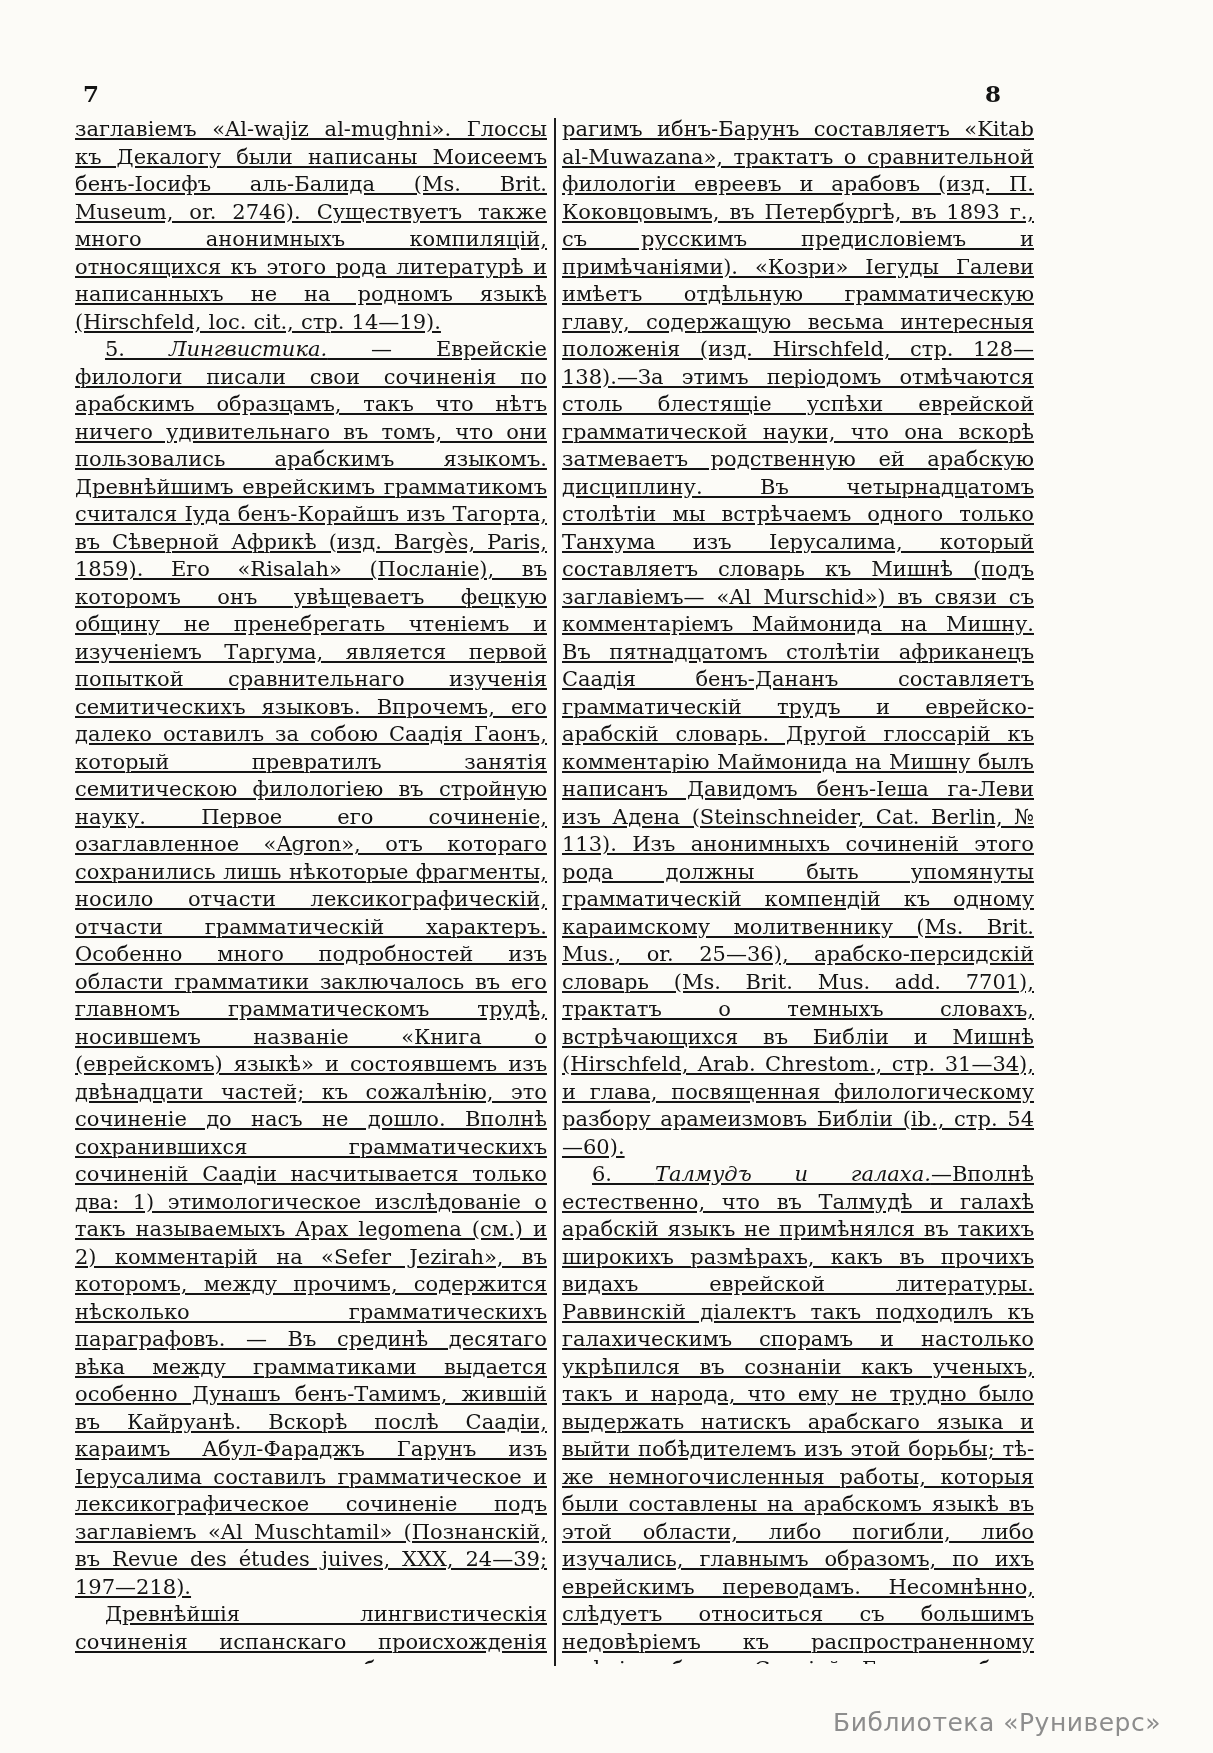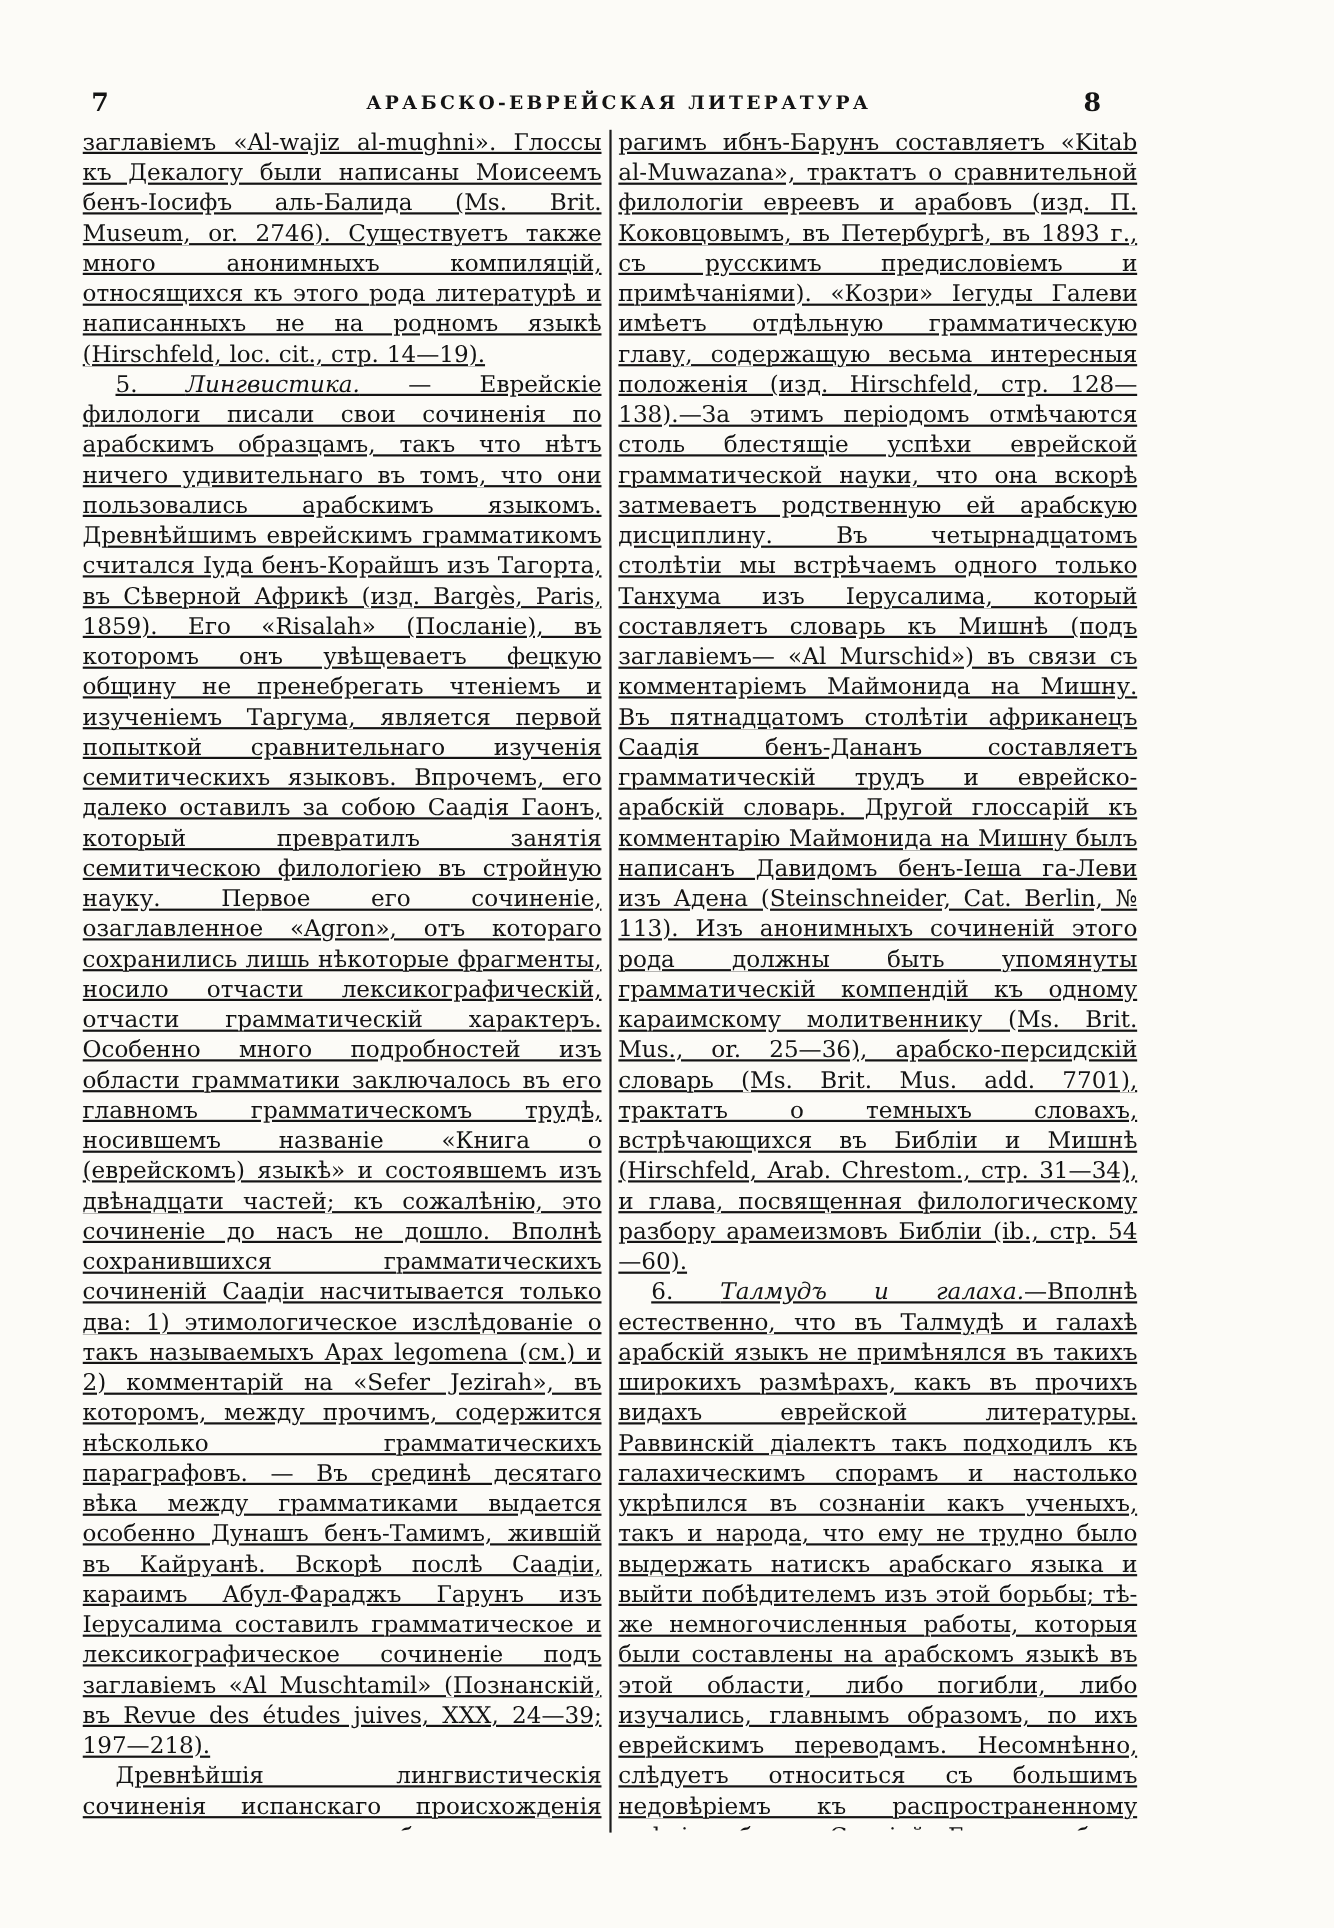--- a/index.html
+++ b/index.html
@@ -53,35 +53,35 @@
     font-size:25px; color:#8d8d8d; letter-spacing:0.5px;
   }
 </style>
 </head>
 <body>
 
 <div class="page">
 
   <div class="hdr">
     <span class="pn pn-left">7</span>
-    <h1 class="running-title">Арабско-еврейская литература</h1>
     <span class="pn pn-right">8</span>
   </div>
 
   <div class="textblock">
 
     <section class="col">
       <p><span>заглавіемъ «Al-wajiz al-mughni». Глоссы къ Декалогу были написаны Моисеемъ бенъ-Іосифъ аль-Балида (Ms. Brit. Museum, or. 2746). Существуетъ также много анонимныхъ компиляцій, относящихся къ этого рода литературѣ и написанныхъ не на родномъ языкѣ (Hirschfeld, loc. cit., стр. 14—19).</span></p>
       <p class="ind"><span>5. </span><i>Лингвистика.</i><span> — Еврейскіе филологи писали свои сочиненія по арабскимъ образцамъ, такъ что нѣтъ ничего удивительнаго въ томъ, что они пользовались арабскимъ языкомъ. Древнѣйшимъ еврейскимъ грамматикомъ считался Іуда бенъ-Корайшъ изъ Тагорта, въ Сѣверной Африкѣ (изд. Bargès, Paris, 1859). Его «Risalah» (Посланіе), въ которомъ онъ увѣщеваетъ фецкую общину не пренебрегать чтеніемъ и изученіемъ Таргума, является первой попыткой сравнительнаго изученія семитическихъ языковъ. Впрочемъ, его далеко оставилъ за собою Саадія Гаонъ, который превратилъ занятія семитическою филологіею въ стройную науку. Первое его сочиненіе, озаглавленное «Agron», отъ котораго сохранились лишь нѣкоторые фрагменты, носило отчасти лексикографическій, отчасти грамматическій характеръ. Особенно много подробностей изъ области грамматики заключалось въ его главномъ грамматическомъ трудѣ, носившемъ названіе «Книга о (еврейскомъ) языкѣ» и состоявшемъ изъ двѣнадцати частей; къ сожалѣнію, это сочиненіе до насъ не дошло. Вполнѣ сохранившихся грамматическихъ сочиненій Саадіи насчитывается только два: 1) этимологическое изслѣдованіе о такъ называемыхъ Apax legomena (см.) и 2) комментарій на «Sefer Jezirah», въ которомъ, между прочимъ, содержится нѣсколько грамматическихъ параграфовъ. — Въ срединѣ десятаго вѣка между грамматиками выдается особенно Дунашъ бенъ-Тамимъ, жившій въ Кайруанѣ. Вскорѣ послѣ Саадіи, караимъ Абул-Фараджъ Гарунъ изъ Іерусалима составилъ грамматическое и лексикографическое сочиненіе подъ заглавіемъ «Al Muschtamil» (Познанскій, въ Revue des études juives, XXX, 24—39; 197—218).</span></p>
       <p class="ind"><span>Древнѣйшія лингвистическія сочиненія испанскаго происхожденія написаны не на арабскомъ, а на еврейскомъ языкѣ; но до Іегуды Хаюджа (изъ Феца) они особеннаго научнаго значенія не имѣли. Только съ XI вѣка начинается постепенный расцвѣтъ этой литературы. Послѣдователемъ Хаюджа былъ Абул-Валидъ Мерванъ (Іона) ибнъ-Джанахъ, сочиненія котораго въ этой области носили уже болѣе научный характеръ. Абул-Валидъ не только критиковалъ и дополнялъ Хаюджа, но и писалъ самостоятельныя грамматическія сочиненія, выдающіяся по своему значенію, а также составилъ словарь («Книга еврейскихъ путей», издана A. Neubauer'омъ, Оксфордъ, 1875; еврейская версія издана Бахеромъ въ Берлинѣ, въ 1894 г.). Іуда бенъ-Баламъ написалъ спеціальное изслѣдованіе объ акцентахъ первыхъ трехъ книгъ Агіографовъ, объ омонимахъ («Kitab al-Tajnis») и нѣсколько небольшихъ трактатовъ грамматическаго и лексикографическаго характера. Особенно большимъ значеніемъ въ качествѣ библейскаго комментатора и грамматика пользовался Моисей Гикатилія, который написалъ спеціальный трудъ «О мужскомъ и женскомъ родѣ»; это сочиненіе, впрочемъ, утеряно. Къ тому-же столѣтію относится также Исаакъ бенъ-Яшушъ, авторъ грамматическаго сочиненія о «Флексіяхъ» («Kitab al Tasarif»). Въ двѣнадцатомъ вѣкѣ лингвистика дѣлаетъ дальнѣйшіе успѣхи. Абу Иб-</span></p>
     </section>
 
     <div class="divider"></div>
 
     <section class="col">
       <p><span>рагимъ ибнъ-Барунъ составляетъ «Kitab al-Muwazana», трактатъ о сравнительной филологіи евреевъ и арабовъ (изд. П. Коковцовымъ, въ Петербургѣ, въ 1893 г., съ русскимъ предисловіемъ и примѣчаніями). «Козри» Іегуды Галеви имѣетъ отдѣльную грамматическую главу, содержащую весьма интересныя положенія (изд. Hirschfeld, стр. 128—138).—За этимъ періодомъ отмѣчаются столь блестящіе успѣхи еврейской грамматической науки, что она вскорѣ затмеваетъ родственную ей арабскую дисциплину. Въ четырнадцатомъ столѣтіи мы встрѣчаемъ одного только Танхума изъ Іерусалима, который составляетъ словарь къ Мишнѣ (подъ заглавіемъ— «Al Murschid») въ связи съ комментаріемъ Маймонида на Мишну. Въ пятнадцатомъ столѣтіи африканецъ Саадія бенъ-Дананъ составляетъ грамматическій трудъ и еврейско-арабскій словарь. Другой глоссарій къ комментарію Маймонида на Мишну былъ написанъ Давидомъ бенъ-Іеша га-Леви изъ Адена (Steinschneider, Cat. Berlin, № 113). Изъ анонимныхъ сочиненій этого рода должны быть упомянуты грамматическій компендій къ одному караимскому молитвеннику (Ms. Brit. Mus., or. 25—36), арабско-персидскій словарь (Ms. Brit. Mus. add. 7701), трактатъ о темныхъ словахъ, встрѣчающихся въ Библіи и Мишнѣ (Hirschfeld, Arab. Chrestom., стр. 31—34), и глава, посвященная филологическому разбору арамеизмовъ Библіи (ib., стр. 54—60).</span></p>
       <p class="ind"><span>6. </span><i>Талмудъ и галаха.</i><span>—Вполнѣ естественно, что въ Талмудѣ и галахѣ арабскій языкъ не примѣнялся въ такихъ широкихъ размѣрахъ, какъ въ прочихъ видахъ еврейской литературы. Раввинскій діалектъ такъ подходилъ къ галахическимъ спорамъ и настолько укрѣпился въ сознаніи какъ ученыхъ, такъ и народа, что ему не трудно было выдержать натискъ арабскаго языка и выйти побѣдителемъ изъ этой борьбы; тѣ-же немногочисленныя работы, которыя были составлены на арабскомъ языкѣ въ этой области, либо погибли, либо изучались, главнымъ образомъ, по ихъ еврейскимъ переводамъ. Несомнѣнно, слѣдуетъ относиться съ большимъ недовѣріемъ къ распространенному мнѣнію, будто Саадіей Гаономъ былъ сдѣланъ переводъ Мишны на арабскій зыкъ, такъ какъ небольшая и вскользъ объ этомъ брошенная замѣтка Петахіи изъ Регенсбурга слишкомъ недостаточна для того, чтобы изъ нея вывести столь опредѣленное заключеніе. Однако слѣдуетъ отмѣтить, что нѣкоторые изъ респонсовъ, написанныхъ имъ по-арабски, сохранились. Переводъ Мишны, сдѣланный испанскимъ современникомъ Саадіи, Іосифомъ бенъ-Аби Тауромъ, былъ вызванъ не столько потребностью самихъ евреевъ, сколько волею одного правителя-библіофила. Поэтому нѣтъ ничего удивительнаго въ томъ, что книга могла погибнуть, такъ какъ, вѣроятно, больше одной копіи этого перевода никогда и не существовало.—На арабскомъ языкѣ писали респонсы Іосифъ бенъ-Авраамъ бенъ-Шетъ и Исаакъ Альфаси. Маймонидъ, написавъ свой комментарій къ Мишнѣ на арабскомъ языкѣ, оставилъ его послѣ своей смерти не переведеннымъ; популярность же пріобрѣлъ еврейскій переводъ этого комментарія, хотя неоднократно цитируется и арабскій оригиналъ его. Нѣкоторые отдѣлы этого оригинала въ настоящее время напечатаны; изученіе ихъ имѣетъ огромное значеніе въ дѣлѣ свѣрки оригинала съ переводомъ,</span></p>
     </section>
 
   </div>
 
+  <div class="watermark">Библиотека «Руниверс»</div>
 
 </div>
 
 </body></html>

